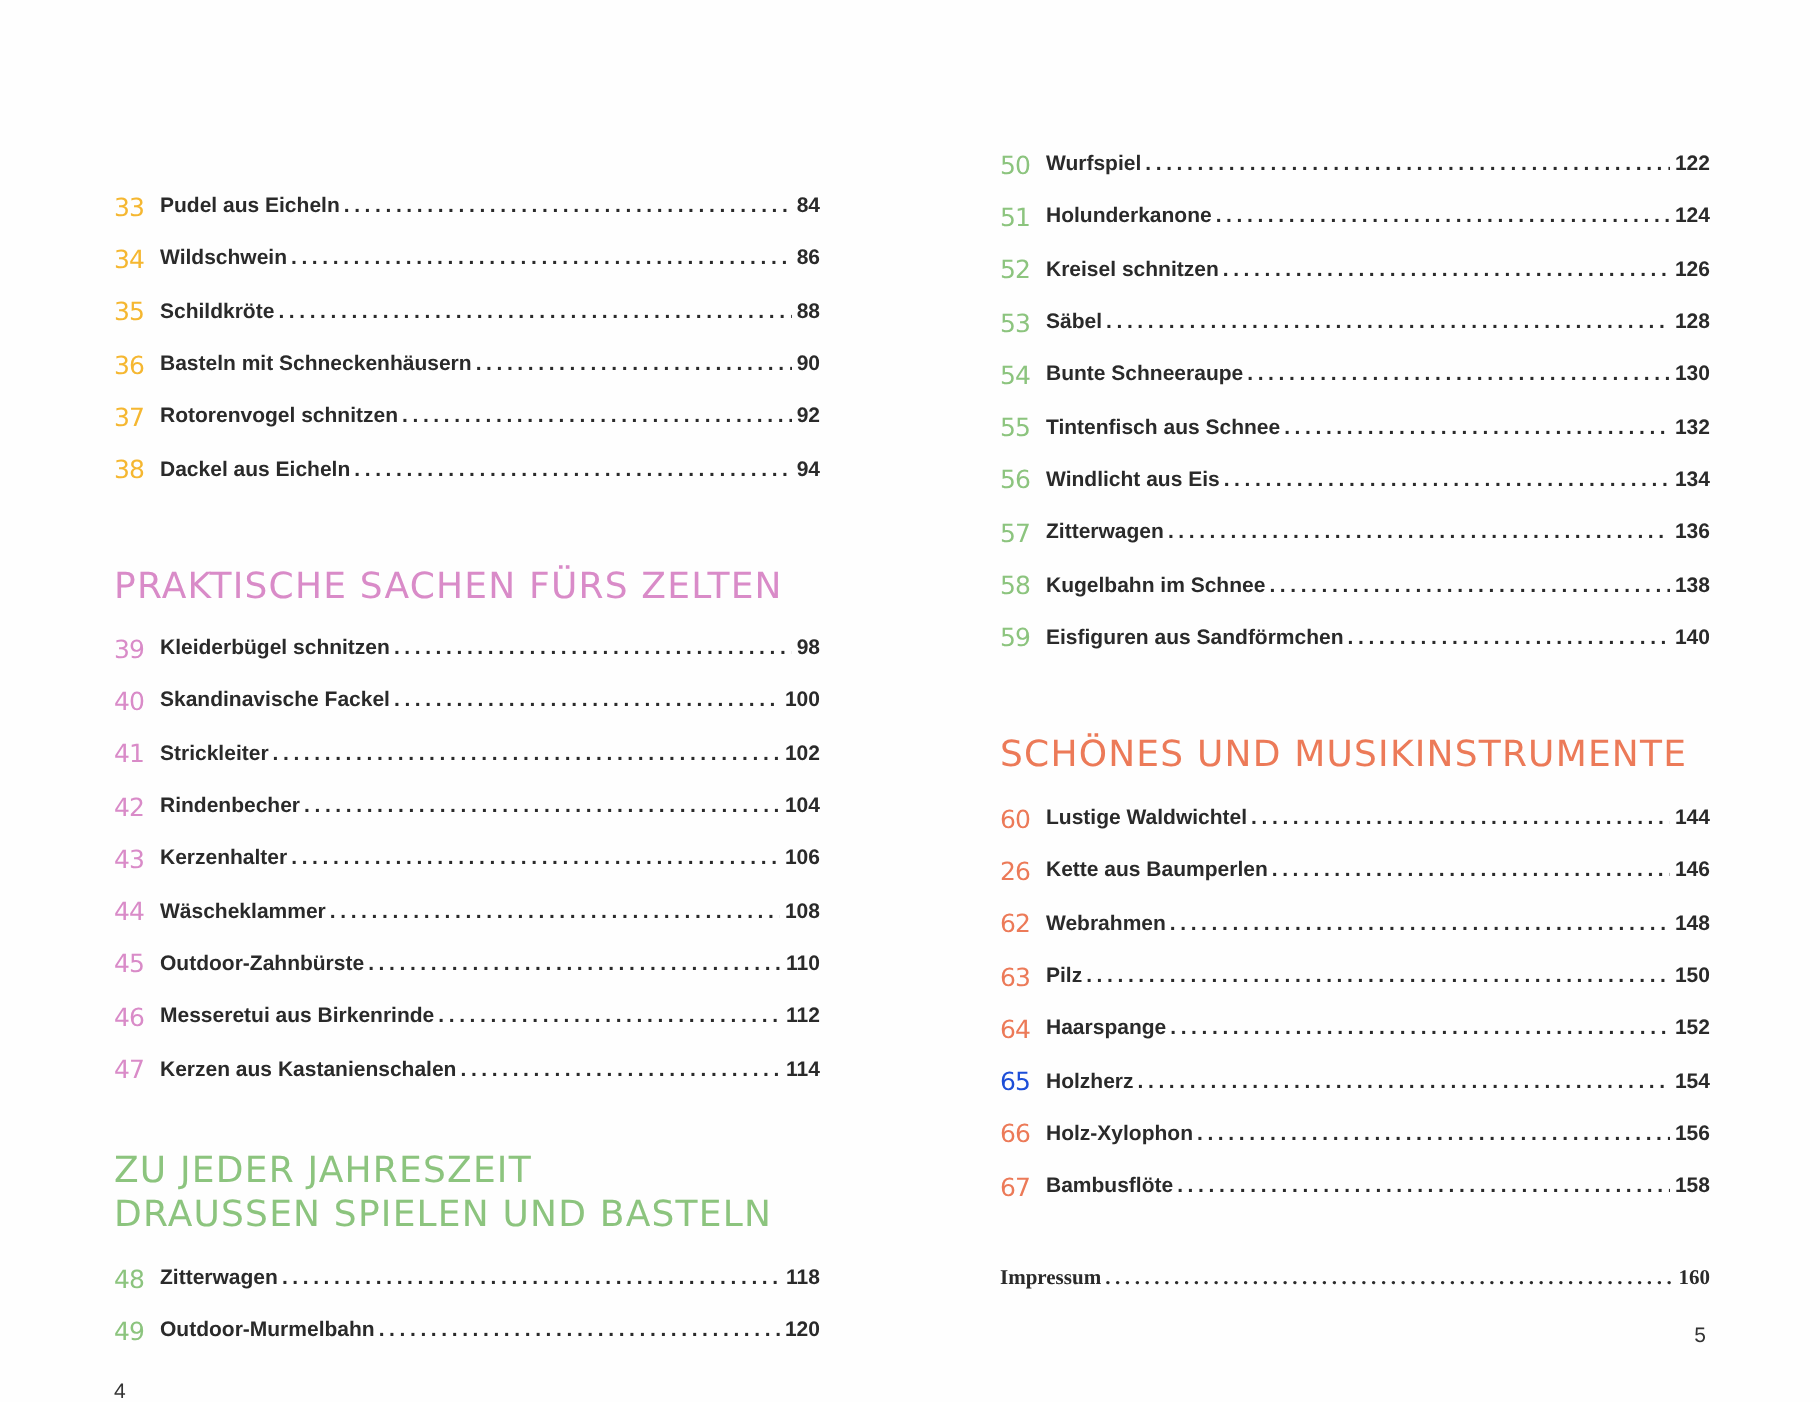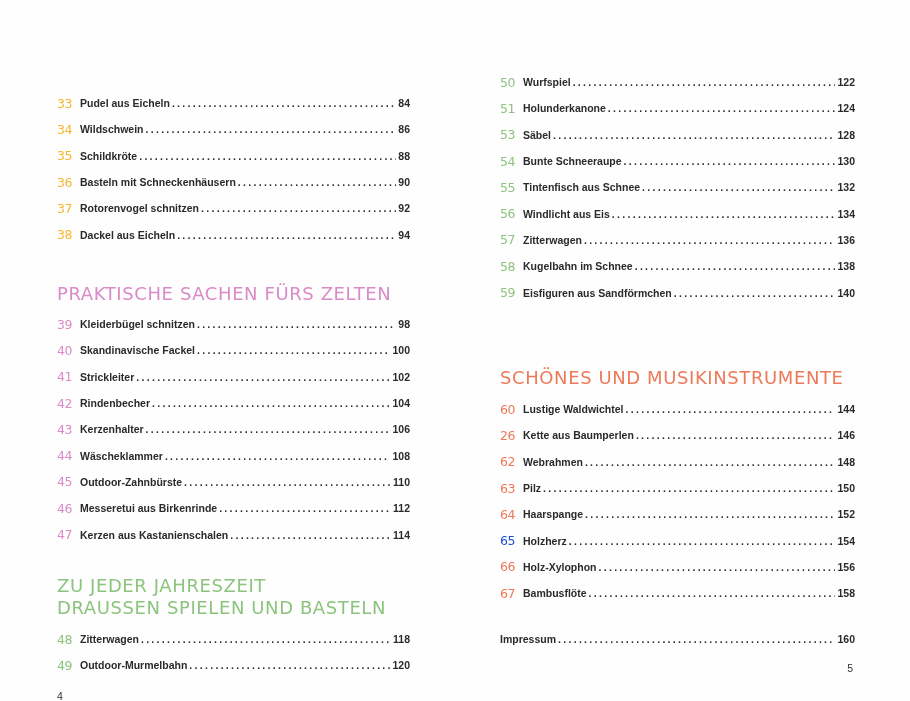--- a/index.html
+++ b/index.html
@@ -193,20 +193,28 @@
       </div>
     <div class="entry">
         <span class="num" style="color:#8cc47e">51</span>
         <div class="row">
           <span class="title">Holunderkanone</span>
           <span class="dots"></span>
           <span class="pg">124</span>
         </div>
       </div>
     <div class="entry">
+        <span class="num" style="color:#8cc47e">52</span>
+        <div class="row">
+          <span class="title">Kreisel schnitzen</span>
+          <span class="dots"></span>
+          <span class="pg">126</span>
+        </div>
+      </div>
+    <div class="entry">
         <span class="num" style="color:#8cc47e">53</span>
         <div class="row">
           <span class="title">Säbel</span>
           <span class="dots"></span>
           <span class="pg">128</span>
         </div>
       </div>
     <div class="entry">
         <span class="num" style="color:#8cc47e">54</span>
         <div class="row">
@@ -319,21 +327,21 @@
     <div class="entry">
         <span class="num" style="color:#ec7a58">67</span>
         <div class="row">
           <span class="title">Bambusflöte</span>
           <span class="dots"></span>
           <span class="pg">158</span>
         </div>
       </div>
   </div>
 
-  <div class="block" style="top:626px;">
+  <div class="block" style="top:626px;font-family:Liberation Serif, serif;">
     <div class="entry">
         <div class="row nonum">
           <span class="title">Impressum</span>
           <span class="dots"></span>
           <span class="pg">160</span>
         </div>
       </div>
   </div>
 
   <div class="folio" style="right:2px; top:662px;">5</div>

